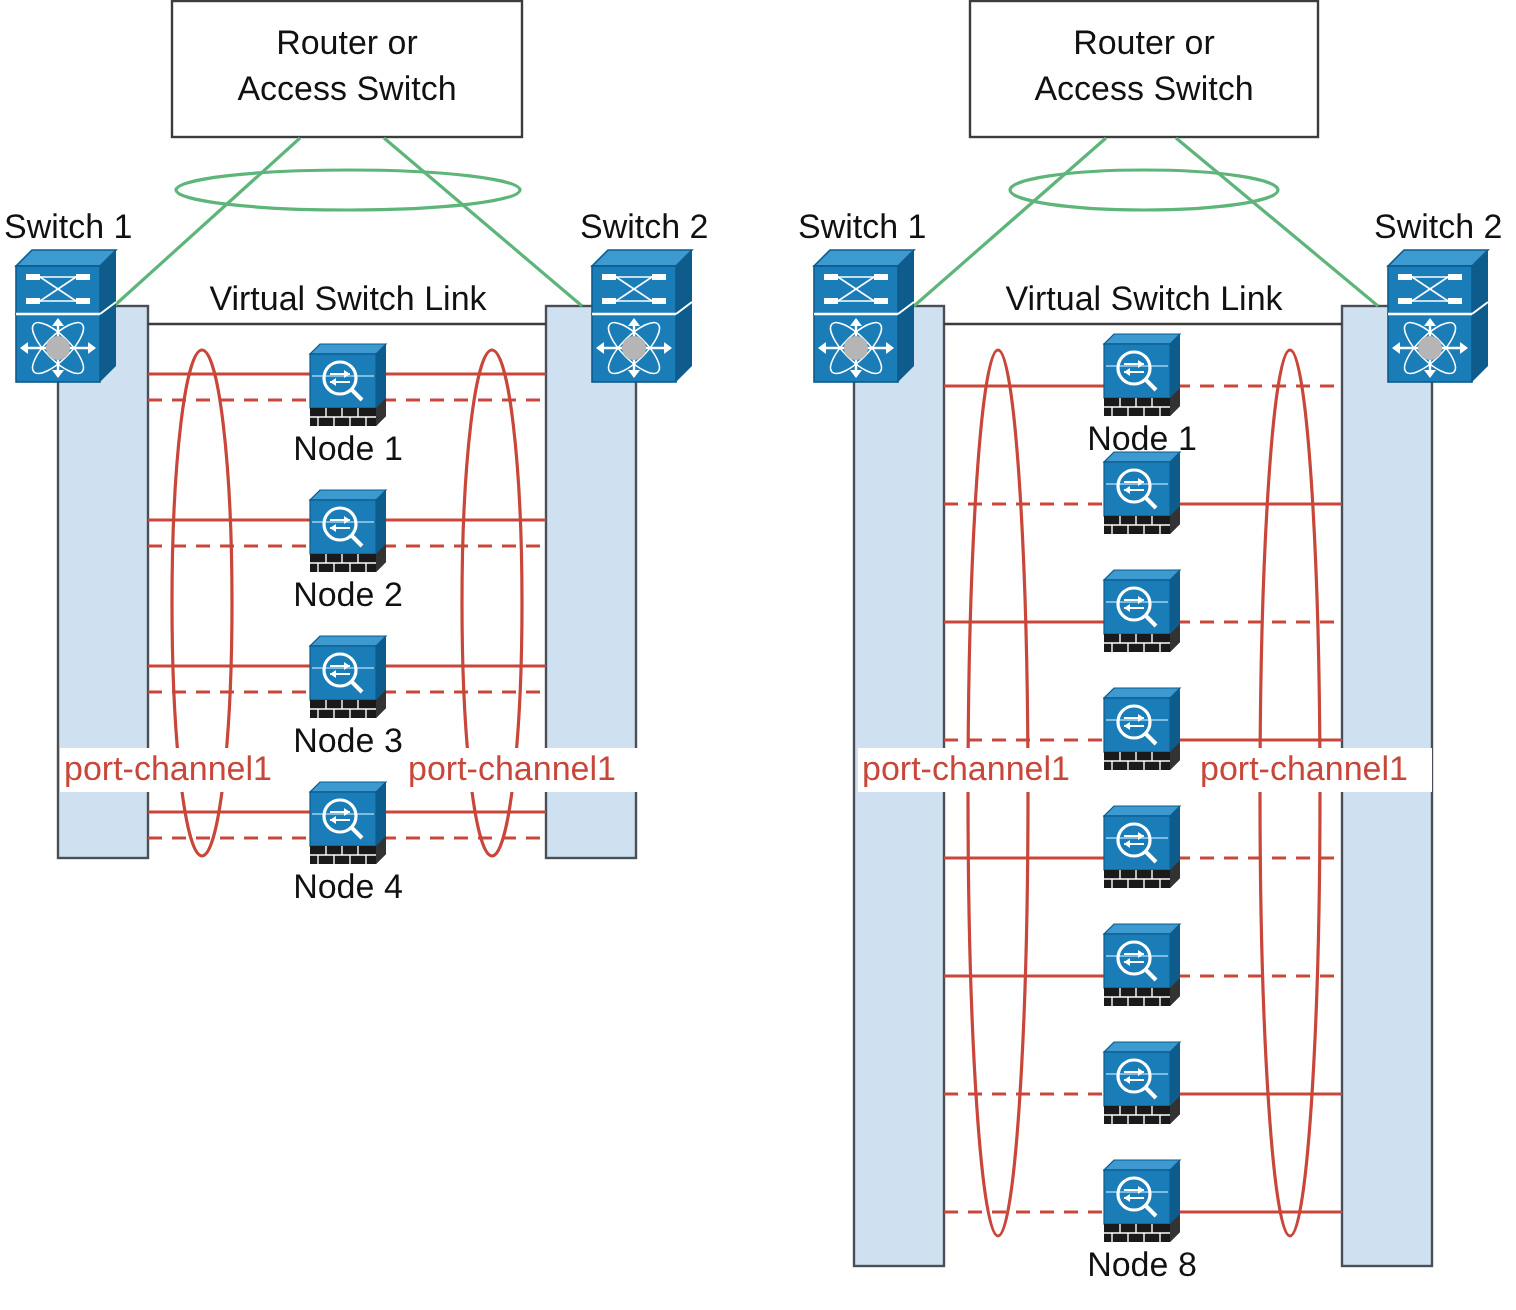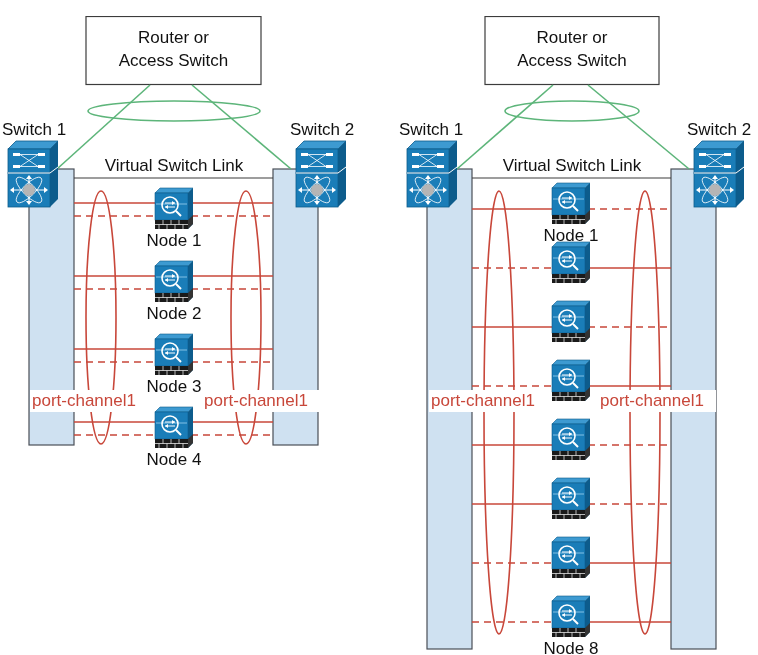--- a/index.html
+++ b/index.html
@@ -1,17 +1,17 @@
 <!DOCTYPE html>
 <html><head>
 <meta charset="utf-8">
 <style>
   html,body{margin:0;padding:0;background:#ffffff;}
   body{width:758px;height:655px;overflow:hidden;}
-  #stage{position:absolute;left:0;top:16px;width:758px;height:638px;}
+  #stage{position:absolute;left:0;top:0;width:758px;height:638px;}
   svg text{font-family:"Liberation Sans",sans-serif;}
   .lbl{font-size:17px;fill:#111;}
   .pc{font-size:17px;fill:#c8473a;}
   .router-text{font-size:17px;fill:#111;text-anchor:middle;}
 </style>
 </head>
 <body>
 
 <div id="stage">
 <svg id="fig" width="758" height="655" viewBox="0 0 758 655" xmlns="http://www.w3.org/2000/svg">

